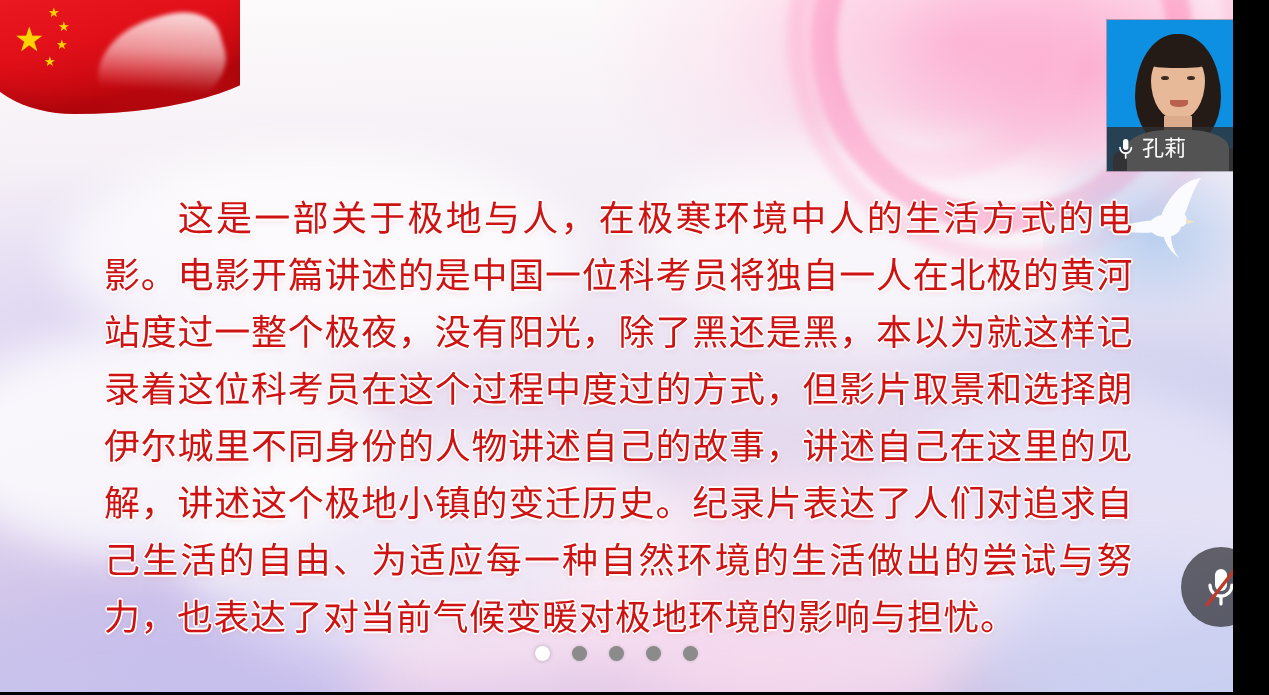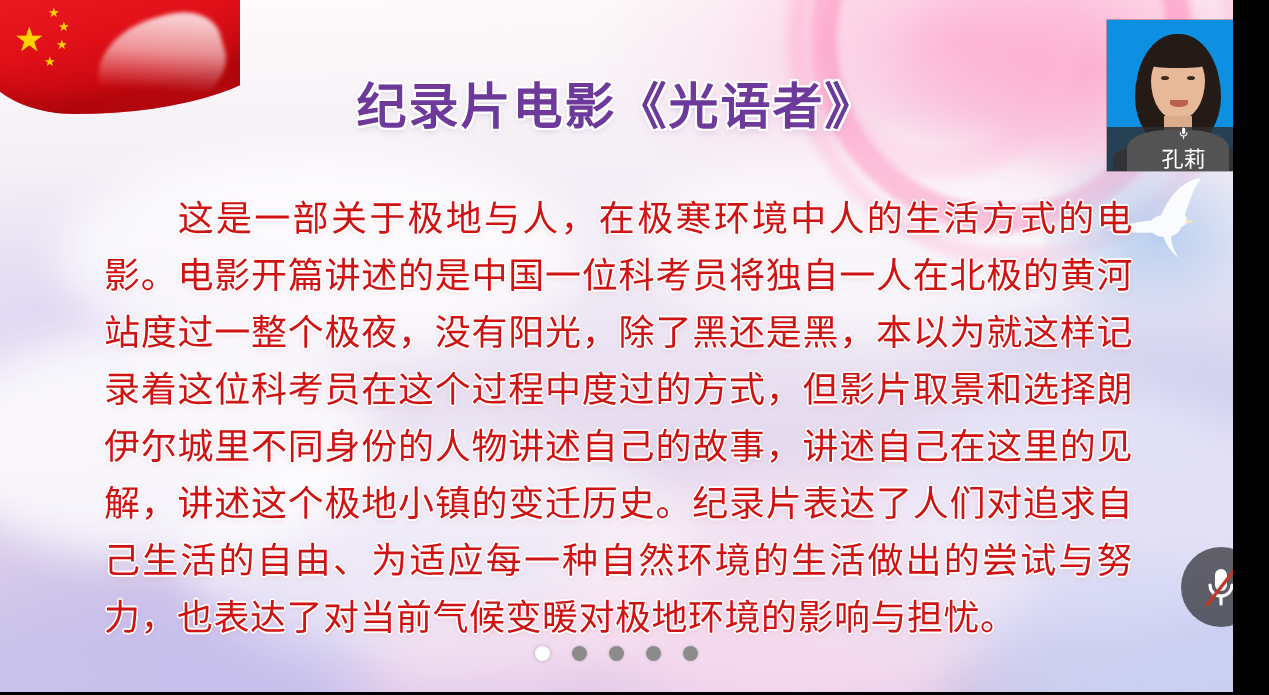--- a/index.html
+++ b/index.html
@@ -132,21 +132,21 @@
   .p-eye{position:absolute;width:8px;height:4px;background:#3a2a20;border-radius:50%;top:56px;}
   .p-eye.l{left:54px;} .p-eye.r{left:80px;}
   .p-mouth{position:absolute;left:63px;top:80px;width:18px;height:7px;background:#b9604f;border-radius:0 0 60% 60%;}
   .p-neck{position:absolute;left:57px;top:96px;width:28px;height:20px;background:#dcab8b;}
   .p-collar{position:absolute;left:20px;top:110px;width:102px;height:45px;background:#eceae2;
             border-radius:40% 40% 0 0;}
   .p-shoulder{position:absolute;left:6px;top:124px;width:130px;height:40px;background:#4d4e57;border-radius:34% 34% 0 0;}
   #name-bar{
     position:absolute;left:0;bottom:0;width:142px;height:44px;
     background:rgba(45,45,48,.80);
-    display:flex;align-items:center;gap:9px;padding-left:11px;box-sizing:border-box;flex-direction:column;
+    display:flex;align-items:center;gap:9px;padding-left:11px;box-sizing:border-box;
   }
   #name-bar .nm{color:#fff;font-size:22px;line-height:1;white-space:nowrap;}
 
   
   #letterbox-right{position:absolute;left:1233px;top:0;width:36px;height:695px;background:#000;}
   #letterbox-bottom{position:absolute;left:0;top:692px;width:1269px;height:3px;background:#000;}
 </style>
 </head>
 <body>
 
@@ -184,21 +184,20 @@
     <div class="flag">
       <div class="red"></div>
       <div class="fold"></div>
       <span class="star s1">★</span>
       <span class="star s2">★</span>
       <span class="star s3">★</span>
       <span class="star s4">★</span>
       <span class="star s5">★</span>
     </div>
 
-    <div id="slide-title">纪录片电影《光语者》</div>
 
     <div id="slide-body">
       <p><span class="indent"></span><span>这是一部关于极地与人，在极寒环境中人的生活方式的电影。电影开篇讲述的是中国一位科考员将独自一人在北极的黄河站度过一整个极夜，没有阳光，除了黑还是黑，本以为就这样记录着这位科考员在这个过程中度过的方式，但影片取景和选择朗伊尔城里不同身份的人物讲述自己的故事，讲述自己在这里的见解，讲述这个极地小镇的变迁历史。纪录片表达了人们对追求自己生活的自由、为适应每一种自然环境的生活做出的尝试与努力，也表达了对当前气候变暖对极地环境的影响与担忧。</span></p>
     </div>
 
     <div id="pager">
       <span class="dot active"></span>
       <span class="dot"></span>
       <span class="dot"></span>
       <span class="dot"></span>

